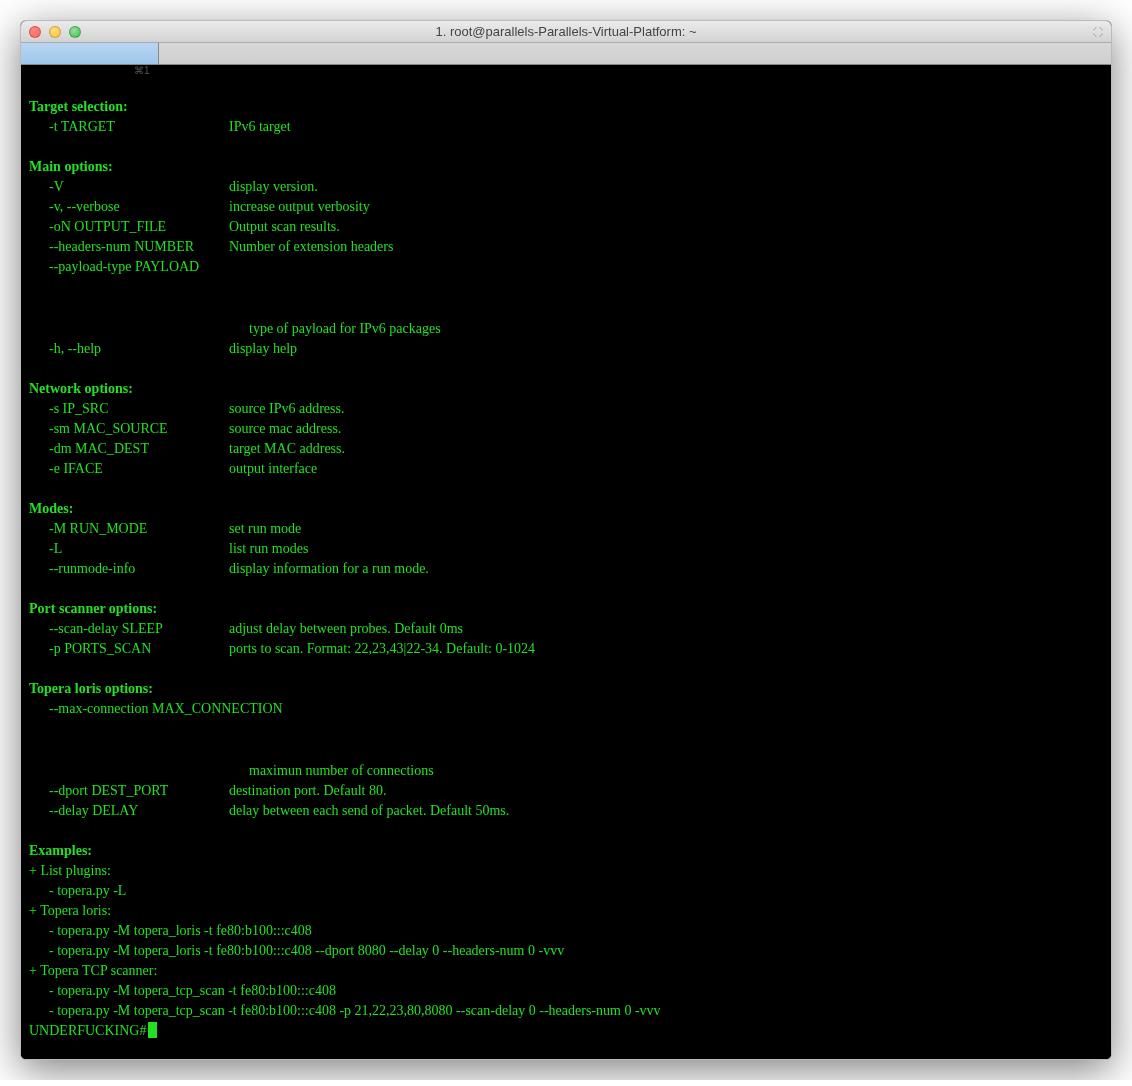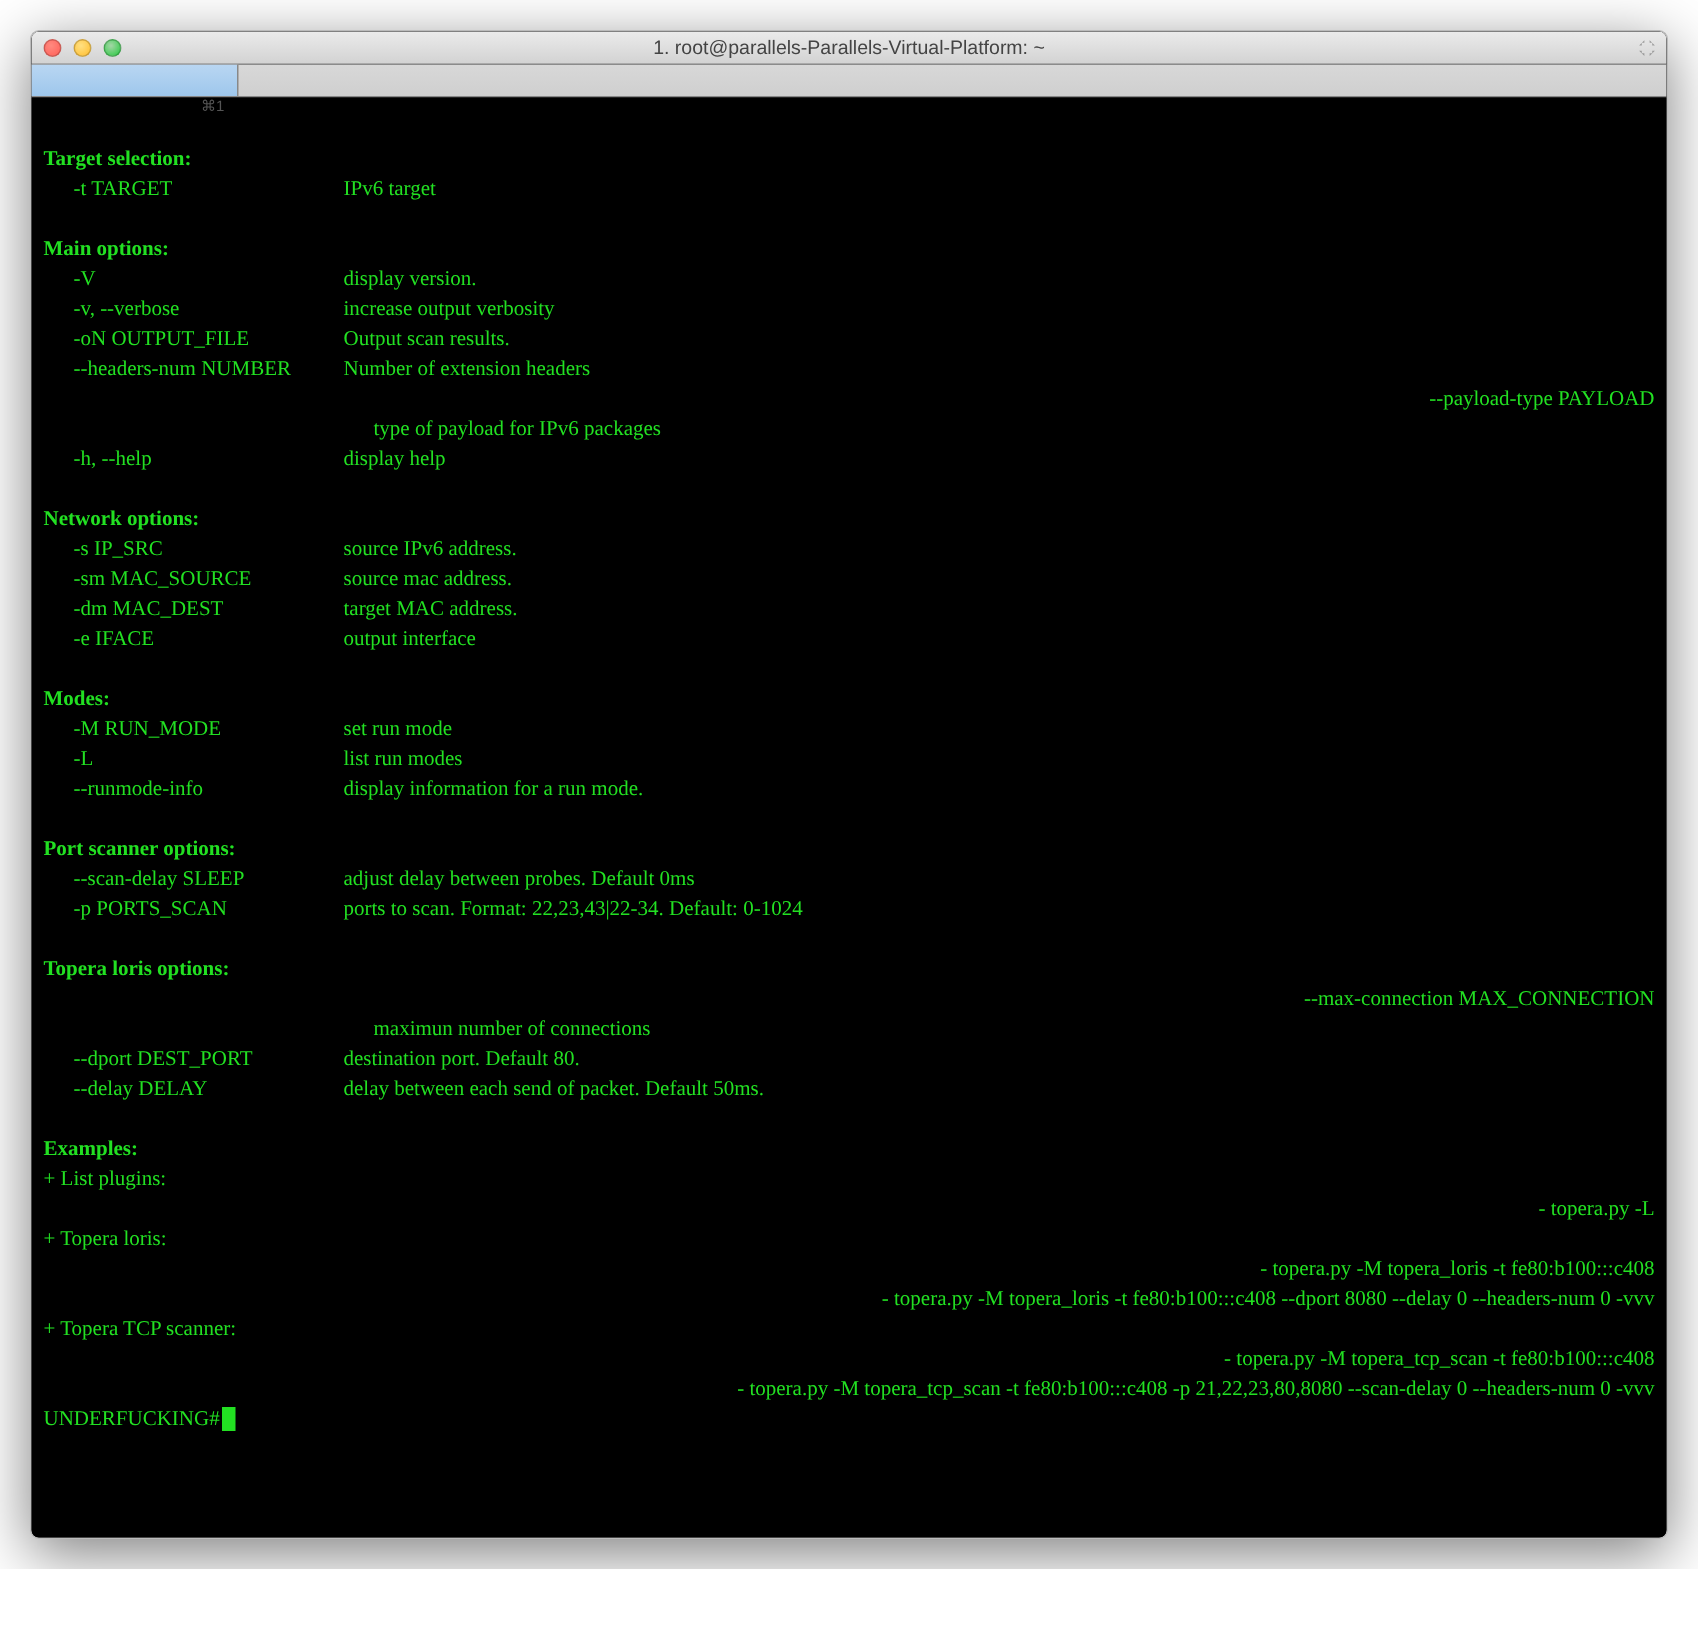--- a/index.html
+++ b/index.html
@@ -90,22 +90,22 @@
       font-size: 14px;
       line-height: 20px;
       padding: 12px 8px 18px 8px;
       white-space: pre;
       min-height: 960px;
     }
     .section-header { font-weight: bold; }
     .opt-line { display: flex; }
     .opt-flag { display: inline-block; width: 200px; padding-left: 20px; }
     .opt-desc { }
-    .opt-desc-only { padding-left: 220px; }
-    .indent-1 { padding-left: 20px; text-align: right; }
+    .opt-desc-only { padding-left: 220px; margin-top: 42px; }
+    .indent-1 { padding-left: 20px; }
     .prompt-line { }
     .cursor {
       display: inline-block;
       width: 9px;
       height: 16px;
       background: #22e022;
       vertical-align: text-bottom;
       margin-left: 2px;
     }
   </style>

